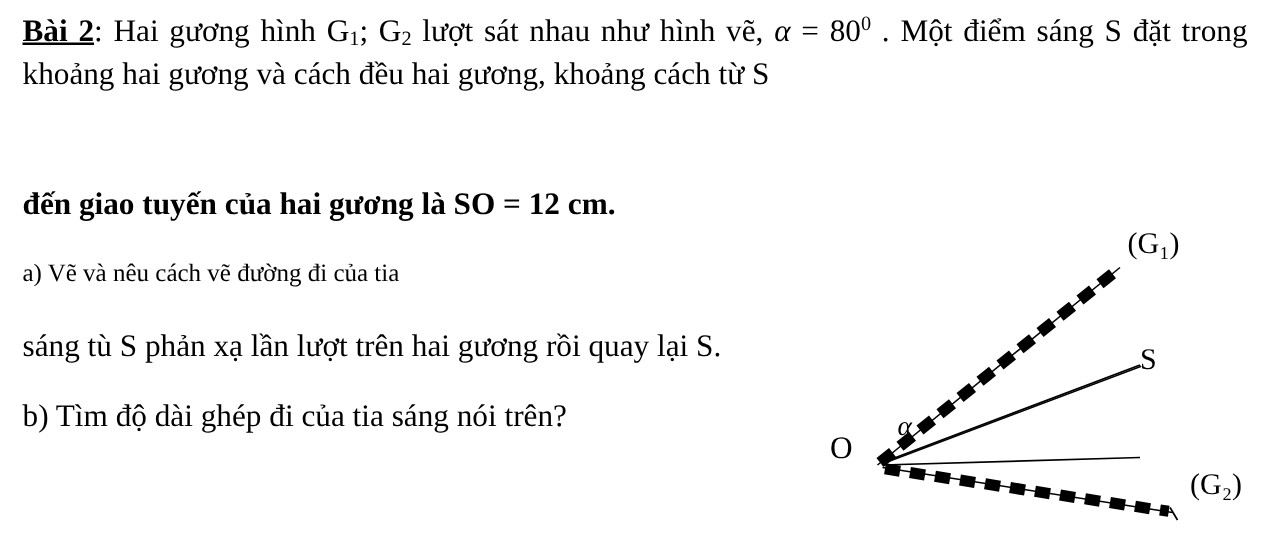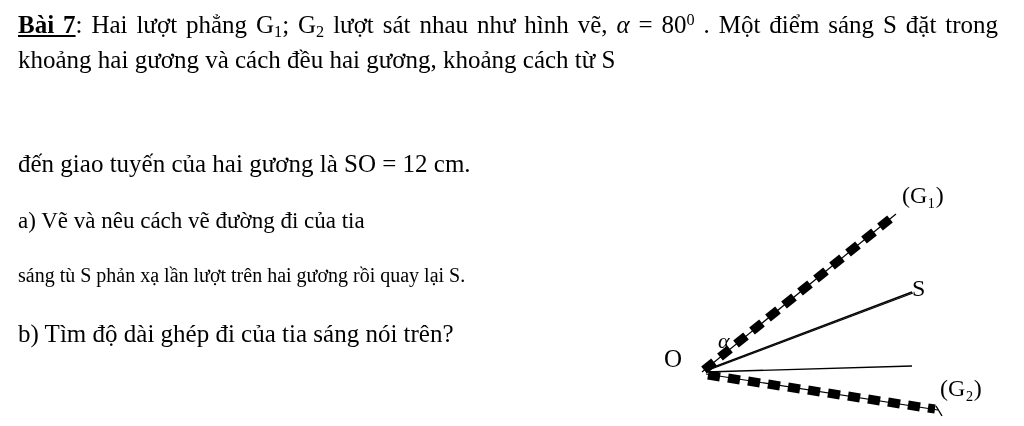--- a/index.html
+++ b/index.html
@@ -50,33 +50,33 @@
   }
   .alpha {
     font-style: italic;
     font-family: "Liberation Serif", serif;
   }
   .line2 {
     position: absolute;
     left: 18px;
     top: 150px;
     font-size: 25px;
-    font-weight: normal;
+    font-weight: bold;
   }
   .line3 {
     position: absolute;
     left: 18px;
     top: 208px;
-    font-size: 23px;
+    font-size: 20px;
   }
   .line4 {
     position: absolute;
     left: 18px;
     top: 264px;
-    font-size: 20px;
+    font-size: 25px;
   }
   .line5 {
     position: absolute;
     left: 18px;
     top: 320px;
     font-size: 25px;
   }
 
   
   .figure {
@@ -89,33 +89,33 @@
   }
   .figure svg {
     display: block;
   }
   .fig-label {
     position: absolute;
     font-size: 24px;
     font-family: "Liberation Serif", serif;
   }
   .lbl-g1 { left: 252px; top: 12px; }
-  .lbl-g2 { left: 290px; top: 205px; }
+  .lbl-g2 { left: 302px; top: 205px; }
   .lbl-s  { left: 262px; top: 105px; }
   .lbl-o  { left: 14px;  top: 175px; font-size: 25px;}
   .lbl-alpha { left: 68px; top: 158px; font-size: 22px; font-style: italic;}
 </style>
 </head>
 <body>
 
 <div class="page">
 
   <div class="text-block">
     <p class="para para-1">
-      <span class="label-bold">Bài 7</span><span>: </span><span>Hai lượt phẳng G</span><sub>1</sub><span>; G</span><sub>2</sub><span>  lượt sát nhau như hình vẽ, </span><span class="alpha">α</span><span> = 80</span><sup>0</sup><span> .</span>
+      <span class="label-bold">Bài 2</span><span>: </span><span>Hai gương hình G</span><sub>1</sub><span>; G</span><sub>2</sub><span>  lượt sát nhau như hình vẽ, </span><span class="alpha">α</span><span> = 80</span><sup>0</sup><span> .</span>
       <span>Một điểm sáng S đặt trong khoảng hai gương và  cách đều hai gương, khoảng cách từ S</span>
     </p>
   </div>
 
   <div class="line2">đến giao tuyến của hai gương là SO = 12 cm.</div>
   <div class="line3">a) Vẽ và nêu cách vẽ đường đi của tia</div>
   <div class="line4">sáng tù S phản xạ lần lượt trên hai gương rồi quay lại S.</div>
   <div class="line5">b) Tìm  độ dài ghép đi của tia sáng nói trên?</div>
 
   <div class="figure">

